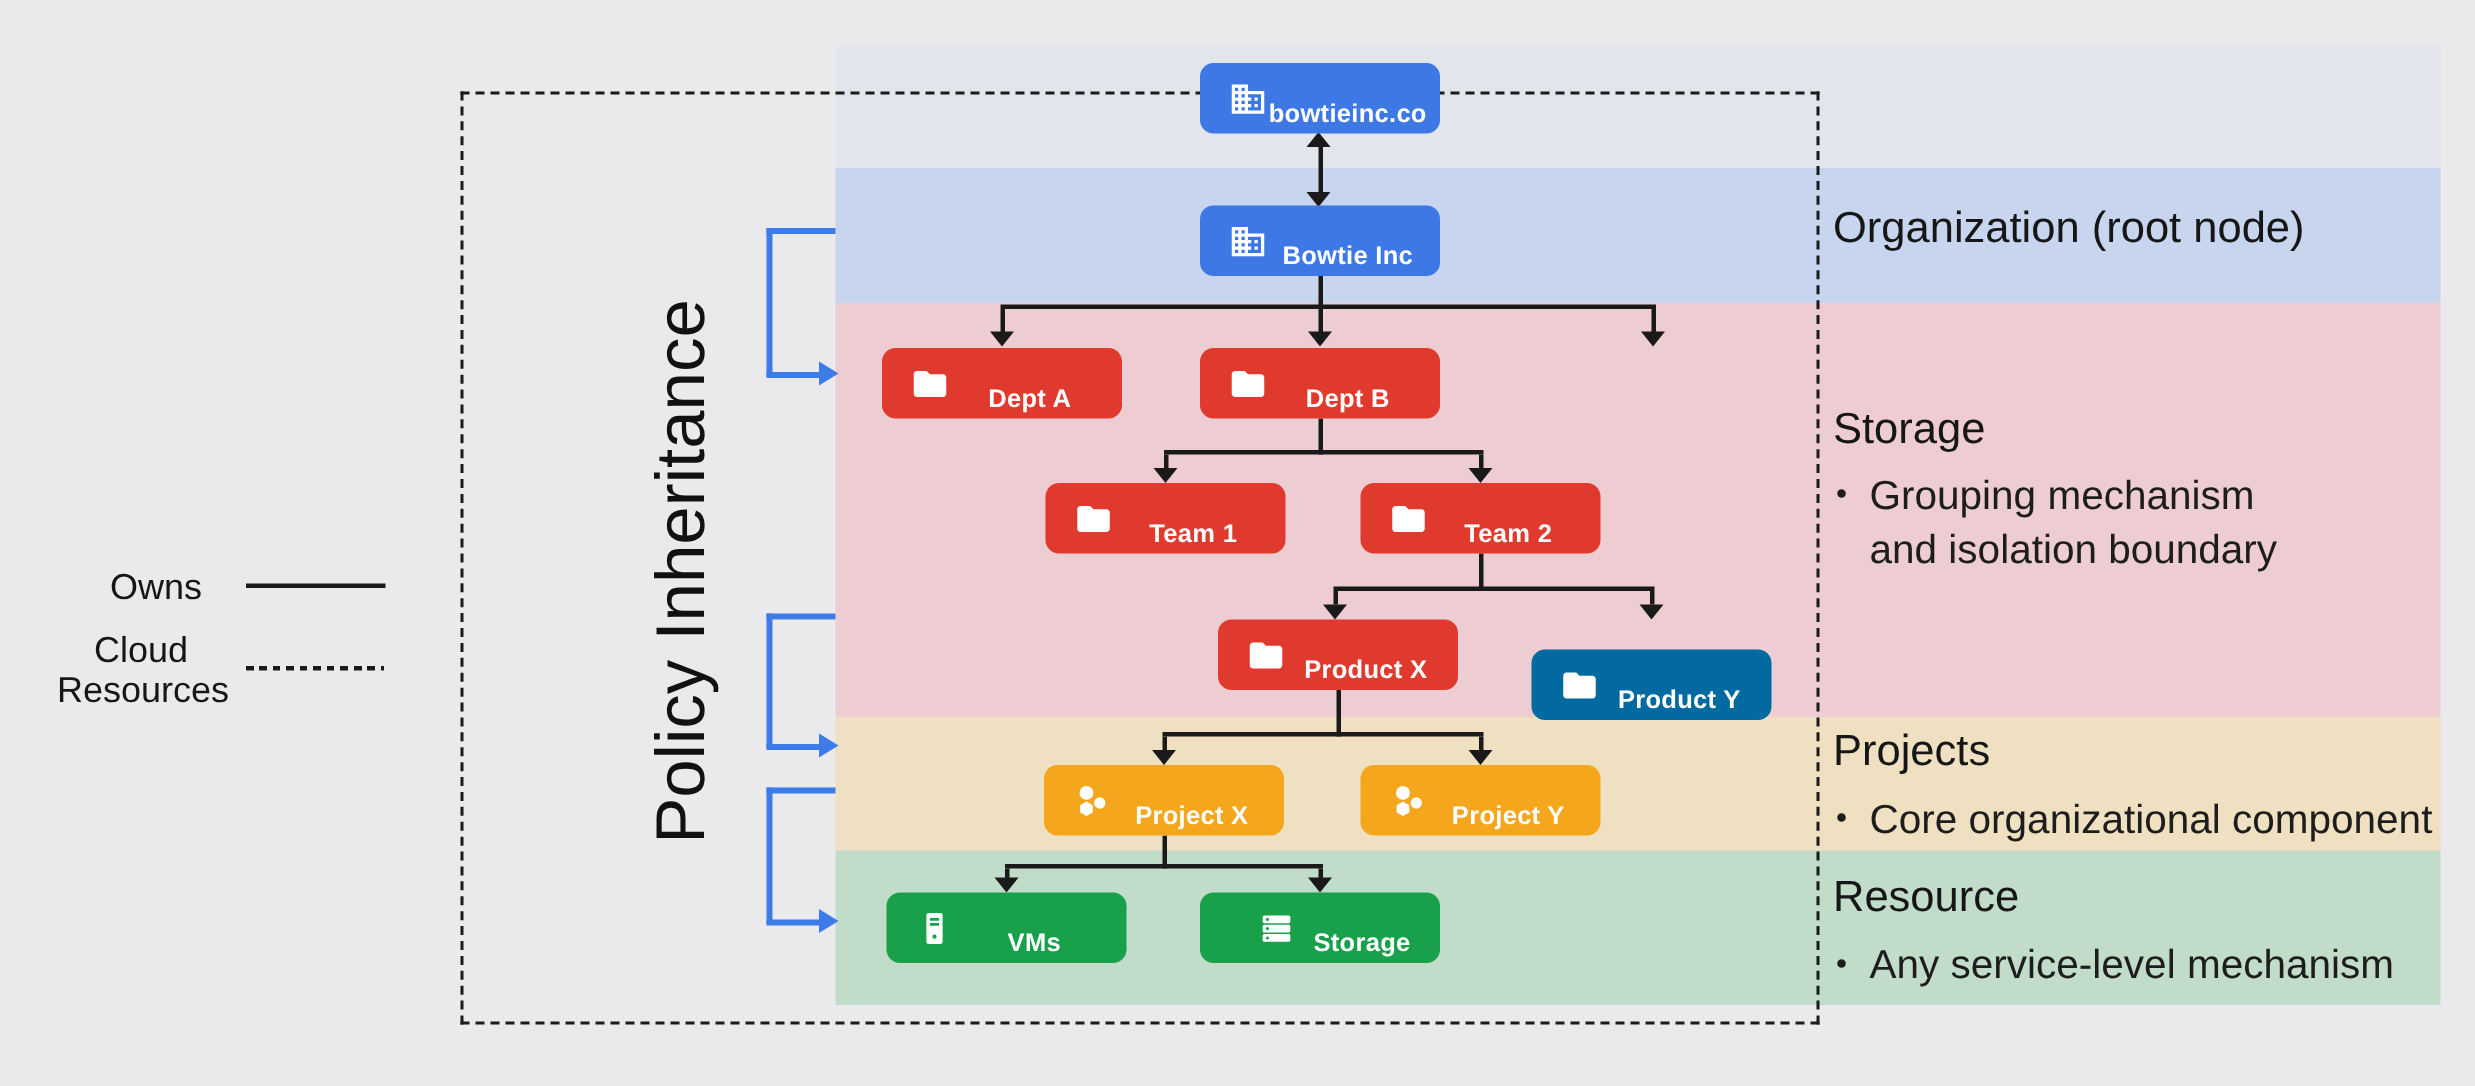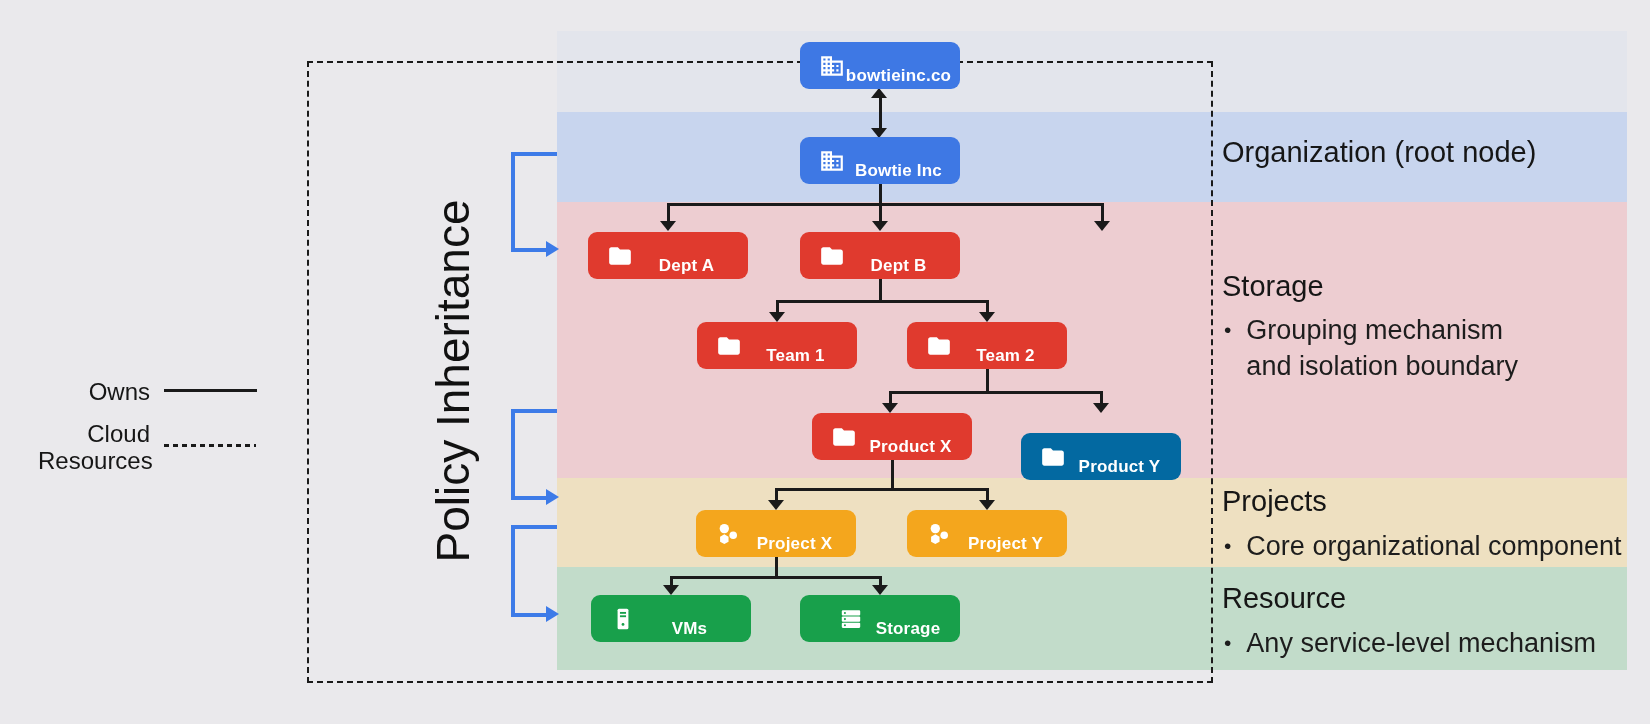--- a/index.html
+++ b/index.html
@@ -20,21 +20,21 @@
     z-index:2;
   }
 
   
   .band-title{position:absolute;font-size:29px;line-height:34px;color:#161616;z-index:3;white-space:nowrap;}
   .bullet{position:absolute;display:flex;gap:15px;font-size:27px;line-height:36px;color:#1d1d1d;z-index:3;}
   .bullet .dot{font-size:21px;line-height:36px;}
   .bullet .btxt{display:block;}
 
   
-  .legend-text{position:absolute;font-size:24px;line-height:27px;color:#161616;text-align:right;z-index:3;}
+  .legend-text{position:absolute;font-size:24px;line-height:27px;color:#161616;text-align:center;z-index:3;}
   .line-solid{position:absolute;height:2.5px;background:var(--line,#1a1a1a);z-index:3;}
   .line-dotted{
     position:absolute;height:2.5px;z-index:3;
     background:repeating-linear-gradient(90deg,var(--line,#1a1a1a) 0 5px,transparent 5px 9px);
   }
 
   
   .policy{
     position:absolute;left:240px;top:352px;width:430px;height:58px;
     transform:rotate(-90deg);

